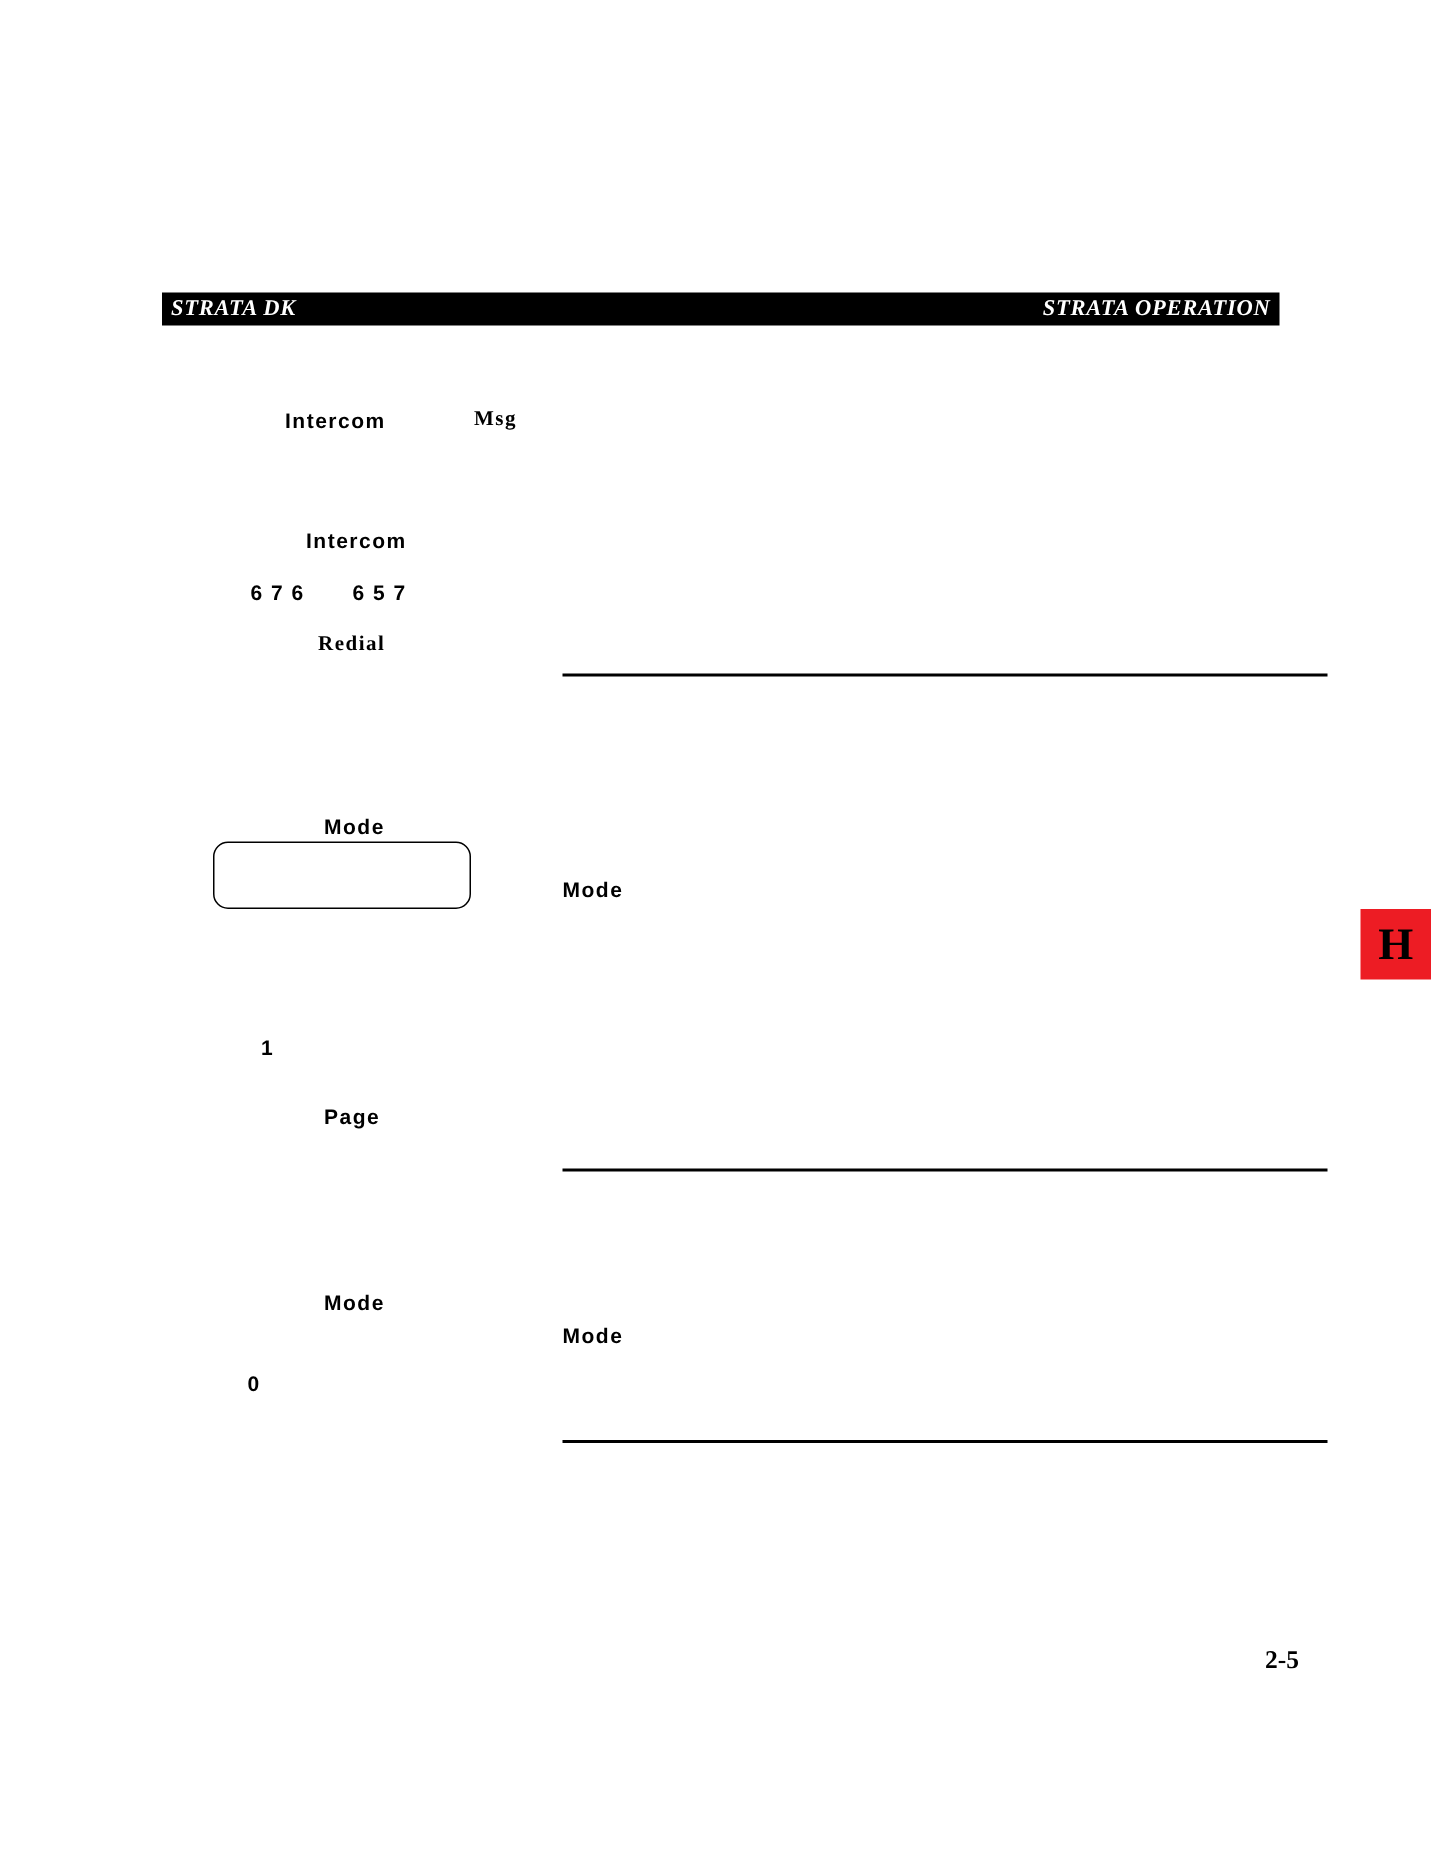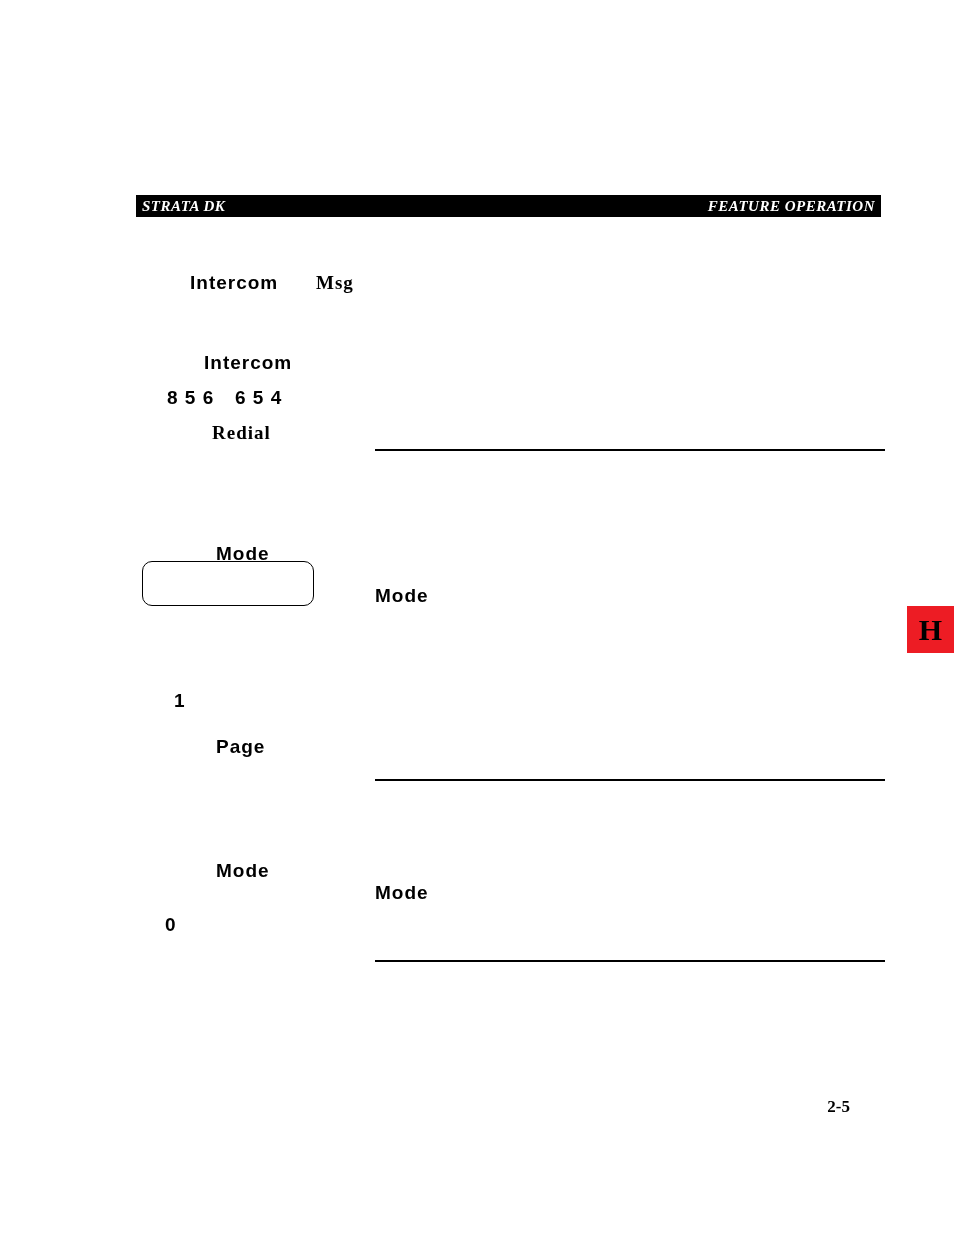--- a/index.html
+++ b/index.html
@@ -5,69 +5,69 @@
   * { margin: 0; padding: 0; box-sizing: border-box; }
   html, body { width: 954px; height: 1235px; background: #fff; font-family: Arial, Helvetica, sans-serif; }
   .page { position: relative; width: 954px; height: 1235px; }
   .header-bar {
     position: absolute;
     top: 195px; left: 108px; width: 745px; height: 22px;
     background: #000; color: #fff;
     display: flex; justify-content: space-between; align-items: center;
     padding: 0 6px;
     font-style: italic; font-weight: bold; font-family: Georgia, 'Times New Roman', serif;
-    font-size: 15px; letter-spacing: 0.5px; margin-left: 28px;
+    font-size: 15px; letter-spacing: 0.5px;
   }
   .side-tab {
     position: absolute;
     top: 606px; right: 0; width: 47px; height: 47px;
     background: #ed1c24; color: #000;
     display: flex; align-items: center; justify-content: center;
     font-family: Georgia, 'Times New Roman', serif; font-weight: bold; font-size: 30px;
   }
   .page-number {
     position: absolute;
-    bottom: 118px; right: 104px;
+    bottom: 118px; right: 88px;
     font-weight: bold; font-size: 17px;
     font-family: Georgia, 'Times New Roman', serif;
   }
-  .word { position: absolute; font-weight: 900; font-size: 19px; letter-spacing: 1px; }
+  .word { position: absolute; font-weight: 900; font-size: 14px; letter-spacing: 1px; }
   .hr { position: absolute; height: 2px; background: #000; }
   .box {
     position: absolute;
     border: 1.5px solid #000; border-radius: 10px;
     background: #fff;
   }
 </style>
 </head>
 <body>
 
 <div class="page">
 
   <div class="header-bar">
     <span>STRATA DK</span>
-    <span>FEATURE OPERATION</span>
+    <span>STRATA OPERATION</span>
   </div>
 
   <div class="side-tab">
     <span>H</span>
   </div>
 
   <div class="hr" style="top:449px; left:375px; width:510px;"></div>
   <div class="hr" style="top:779px; left:375px; width:510px;"></div>
   <div class="hr" style="top:960px; left:375px; width:510px;"></div>
 
   <div class="box" style="top:561px; left:142px; width:172px; height:45px;"></div>
 
   <div class="word" style="top:272px; left:190px;">Intercom</div>
   <div class="word" style="top:272px; left:316px;font-family:Liberation Serif, serif;">Msg</div>
 
   <div class="word" style="top:352px; left:204px;">Intercom</div>
-  <div class="word" style="top:387px; left:167px;">8 5 6</div>
-  <div class="word" style="top:387px; left:235px;">6 5 4</div>
+  <div class="word" style="top:387px; left:167px;">6 7 6</div>
+  <div class="word" style="top:387px; left:235px;">6 5 7</div>
   <div class="word" style="top:422px; left:212px;font-family:Liberation Serif, serif;">Redial</div>
 
   <div class="word" style="top:543px; left:216px;">Mode</div>
   <div class="word" style="top:585px; left:375px;">Mode</div>
 
   <div class="word" style="top:690px; left:174px;">1</div>
   <div class="word" style="top:736px; left:216px;">Page</div>
 
   <div class="word" style="top:860px; left:216px;">Mode</div>
   <div class="word" style="top:882px; left:375px;">Mode</div>

